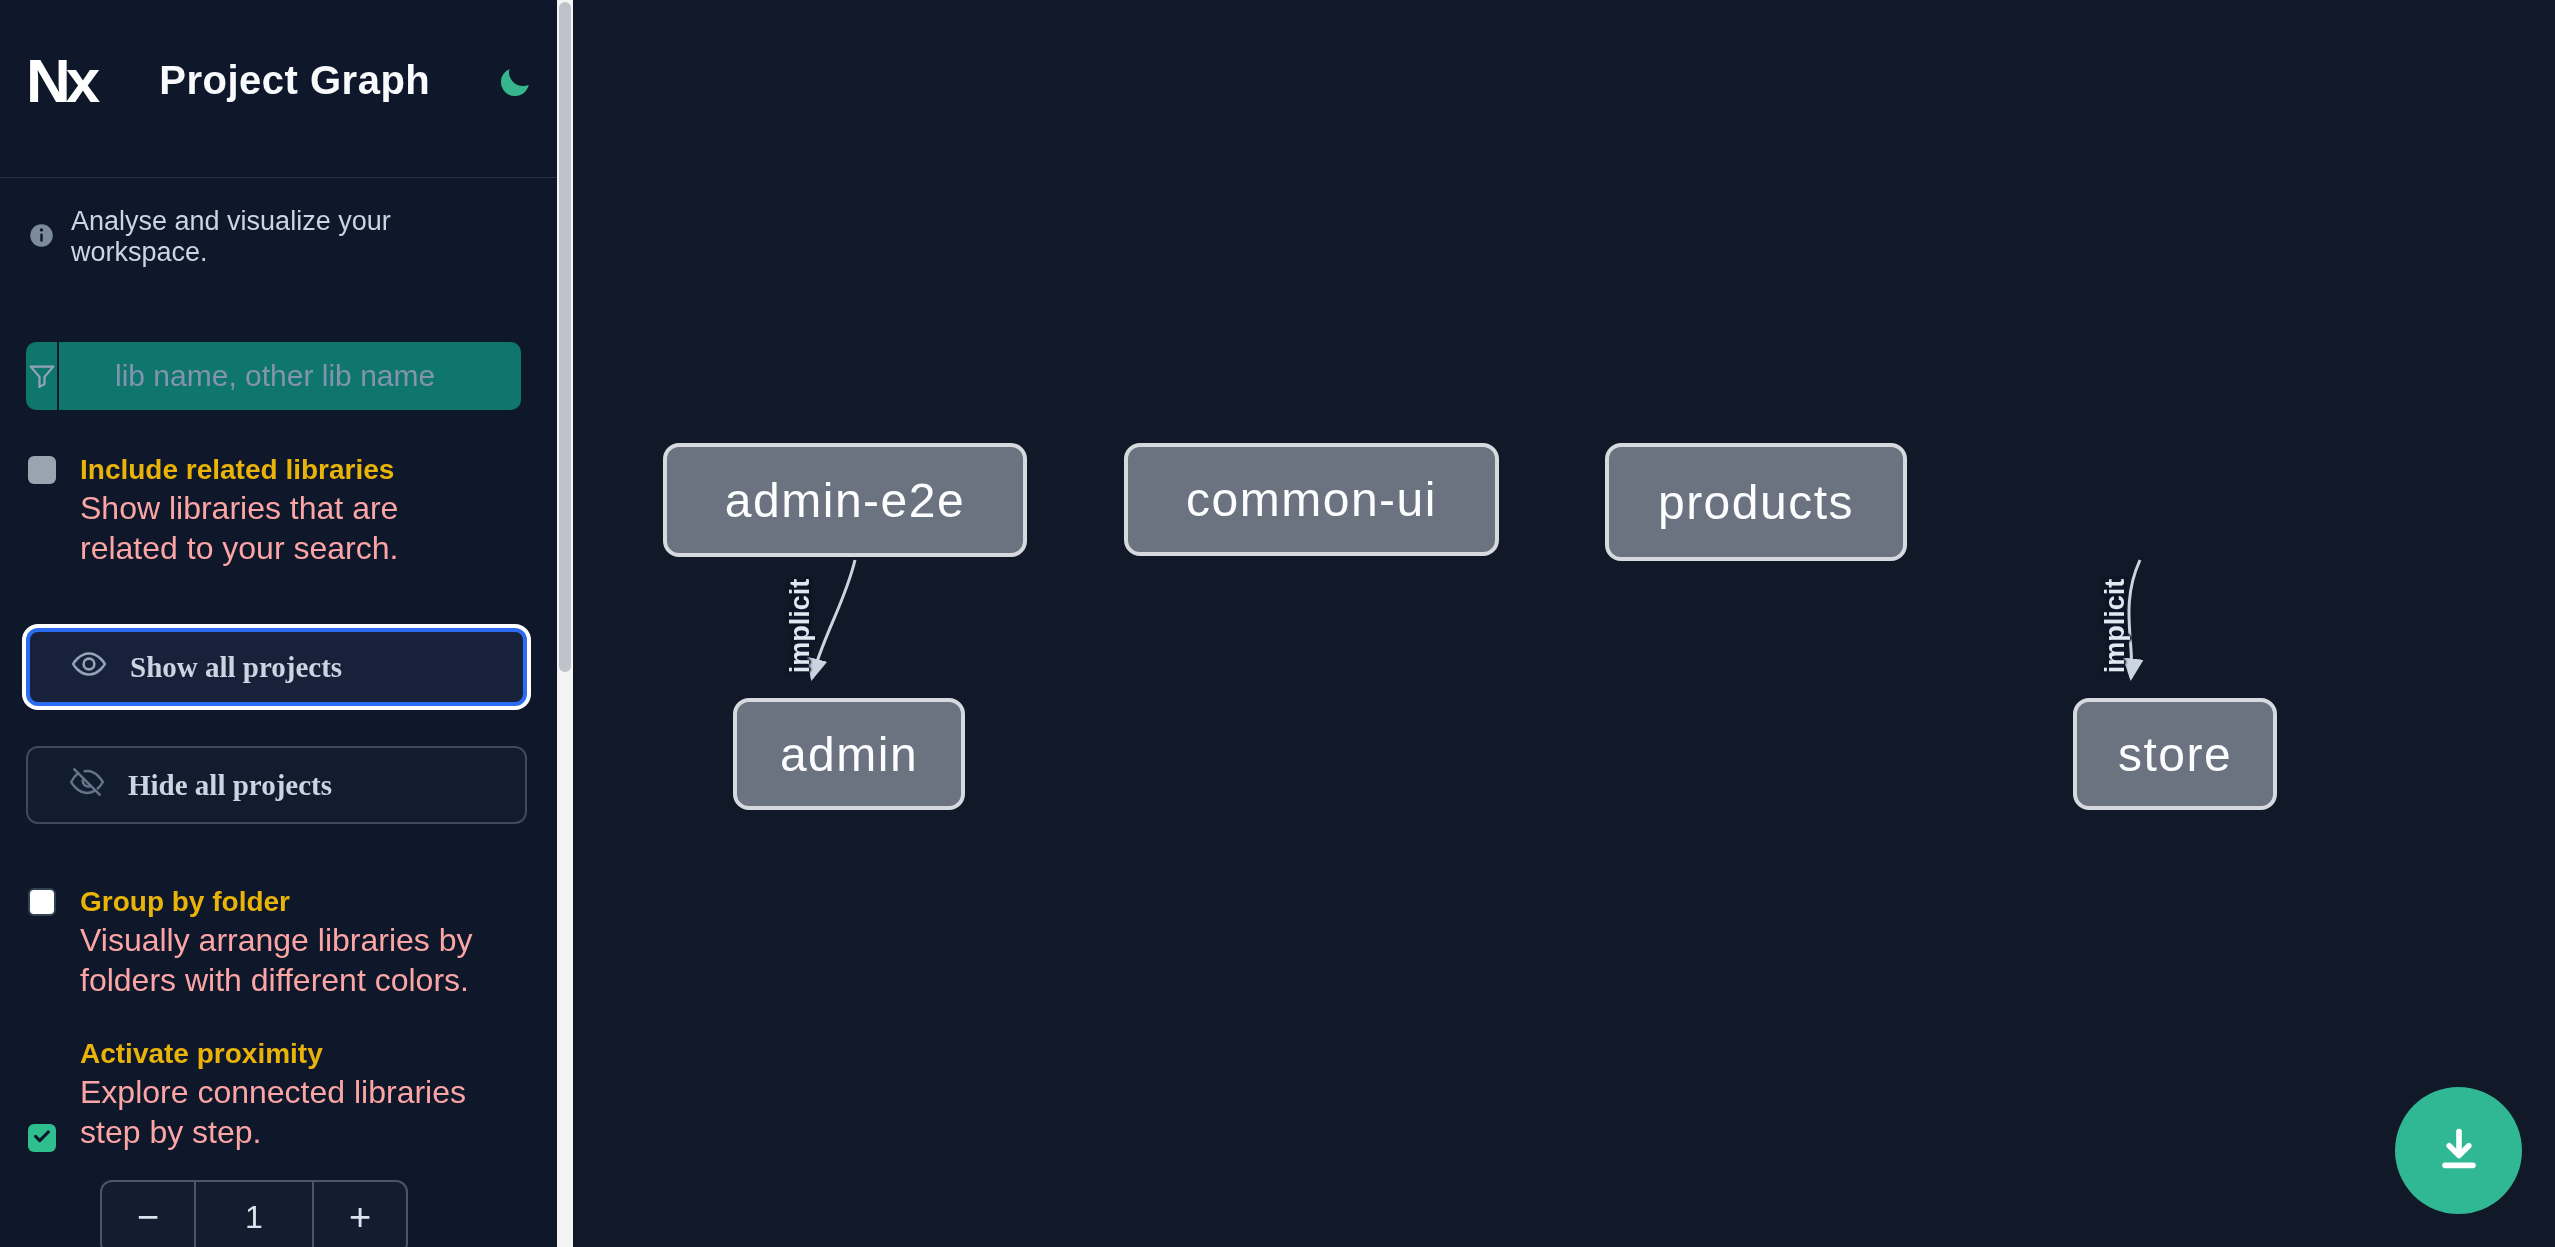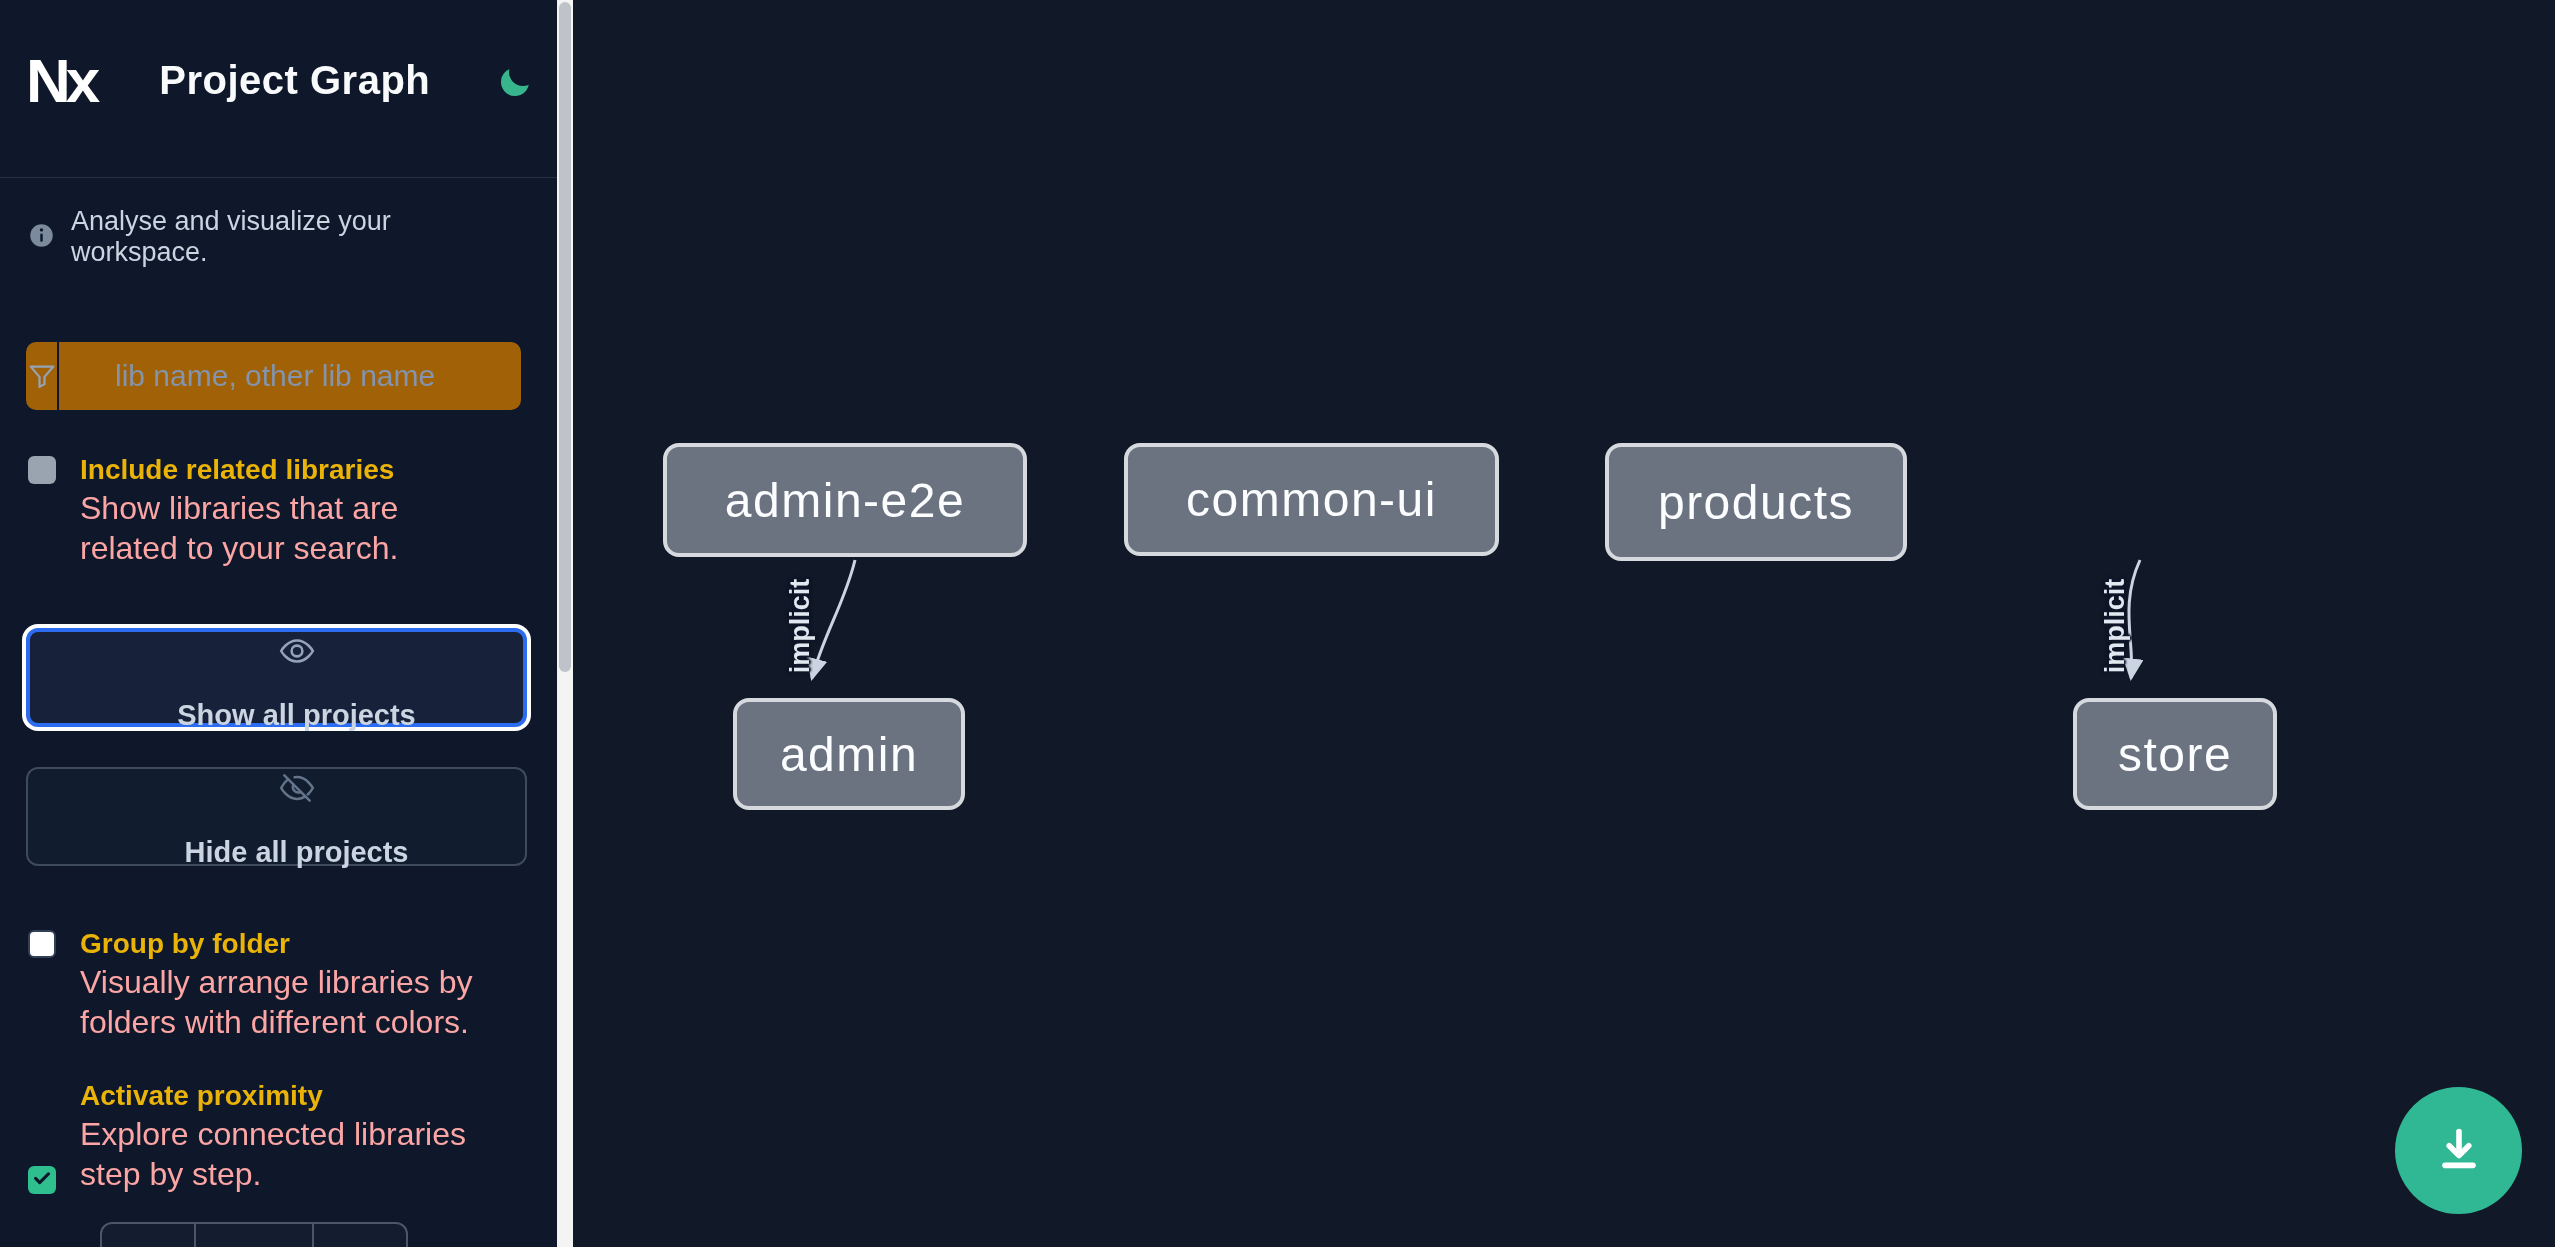--- a/index.html
+++ b/index.html
@@ -15,44 +15,44 @@
   .nx-logo { font-size:62px; font-weight:800; color:#ffffff; letter-spacing:-5px;
              font-stretch:condensed; line-height:1; }
   .sb-title { font-size:40px; font-weight:700; color:#f8fafc; margin-left:64px; letter-spacing:0.5px; }
   .moon-btn { margin-left:auto; width:34px; height:36px; background:none; border:none; cursor:pointer; }
 
   .info-row { display:flex; align-items:center; gap:16px; margin:28px 26px 0 28px; }
   .info-row svg { width:27px; height:27px; flex:0 0 auto; }
   .info-text { font-size:27px; color:#cbd5e1; }
 
   .search-box { margin:74px 26px 0 26px; height:68px; width:495px; display:flex;
-                background:#a16207; border-radius:10px; overflow:hidden; align-items:stretch;gap:36px; }
+                background:#0f766e; border-radius:10px; overflow:hidden; align-items:stretch;gap:36px; }
   .search-funnel { width:62px; display:flex; align-items:center; justify-content:center;
                    border-right:2px solid #0f172a; }
   .search-funnel svg { width:30px; height:30px; }
   .search-box input { flex:1; background:transparent; border:none; outline:none;
                       font-family:"Liberation Sans", sans-serif;
                       font-size:30px; color:#e2e8f0; padding:0 20px; }
   .search-box input::placeholder { color:#8494ac; }
 
   .toggle-row { display:flex; margin:0 26px 0 28px; gap:24px; }
   .toggle-row .box { width:28px; height:28px; border-radius:6px; flex:0 0 auto; margin-top:4px; }
   .box.gray  { background:#9aa3b0; }
   .box.white { background:#ffffff; border:2px solid #334155; }
   .box.green { background:#2fbf8f; display:flex; align-items:center; justify-content:center; }
   .box.green svg { width:22px; height:22px; }
   .toggle-texts { flex:1; }
   .toggle-label { font-size:28px; font-weight:700; color:#eab308; line-height:36px; }
   .toggle-desc  { font-size:32px; color:#fca5a5; line-height:40px; }
 
   .action-btn { display:flex; align-items:center; gap:22px; margin:0 26px 0 26px;
-                width:501px; height:99px; padding:0 0 0 40px; border-radius:12px;
+                width:501px; height:78px; padding:0 0 0 40px; border-radius:12px;
                 background:#121c2f; border:2px solid #3e4a5e; cursor:pointer;
-                font-family:Liberation Sans, sans-serif;
-                font-size:29px; font-weight:700; color:#cbd5e1;flex-direction:column; }
+                font-family:Liberation Serif, serif;
+                font-size:29px; font-weight:700; color:#cbd5e1; }
   .action-btn.focused { background:#17213a; border:4px solid #2b6cf0;
                         box-shadow:0 0 0 4px #ffffff; }
   .action-btn svg { width:38px; height:38px; flex:0 0 auto; }
 
   .stepper { margin:28px 0 0 100px; width:308px; height:75px; display:flex;
              border:2px solid #4b5769; border-radius:12px; overflow:hidden;
              background:#141d30; }
   .stepper > * { display:flex; align-items:center; justify-content:center;
                  font-family:"Liberation Sans", sans-serif; color:#dbe3ee; background:transparent; }
   .step-btn { width:92px; font-size:38px; border:none; cursor:pointer; color:#dbe3ee; }

